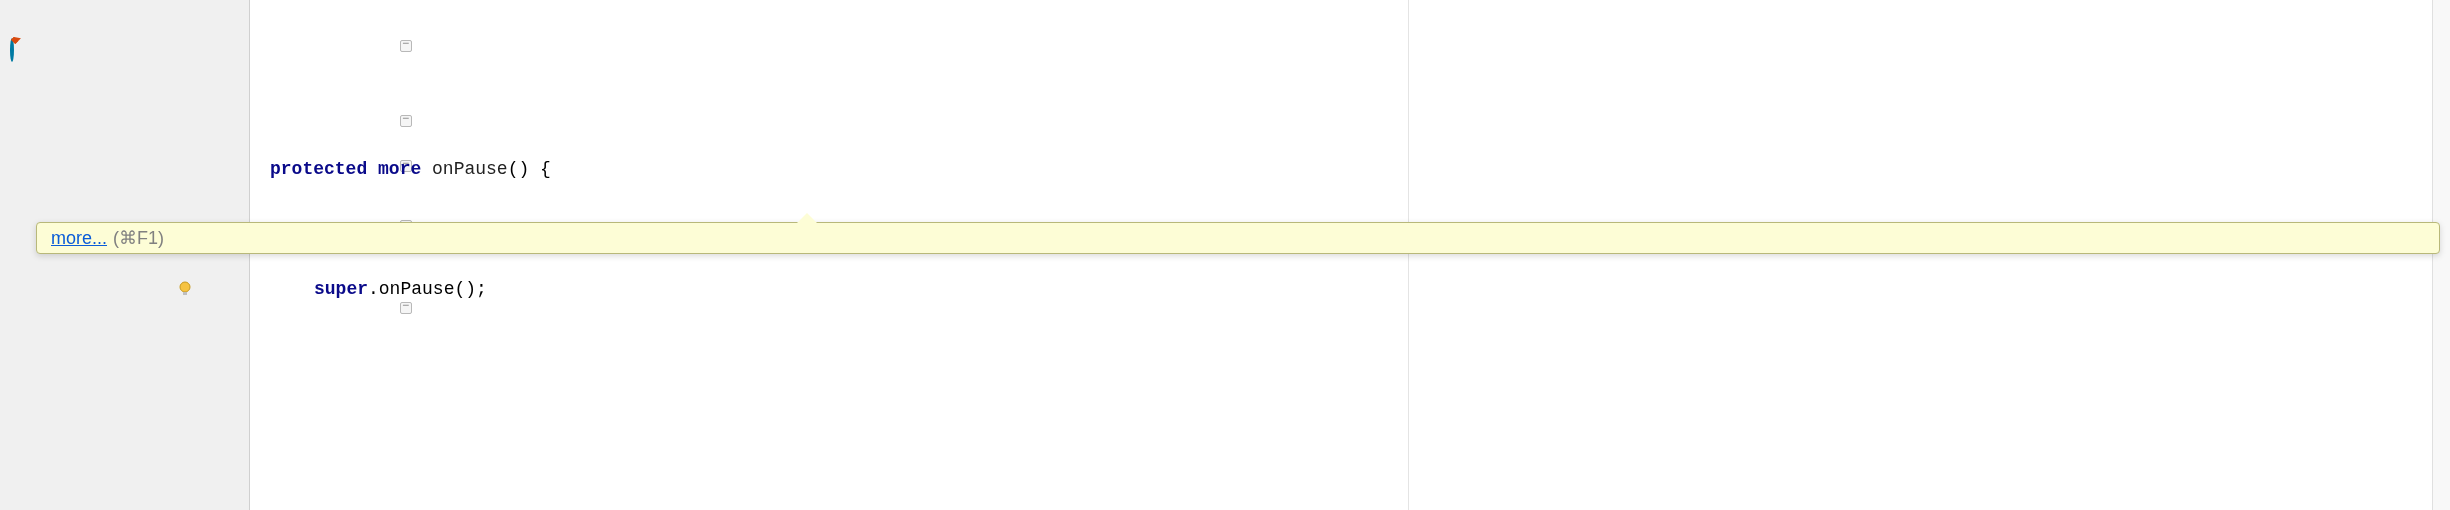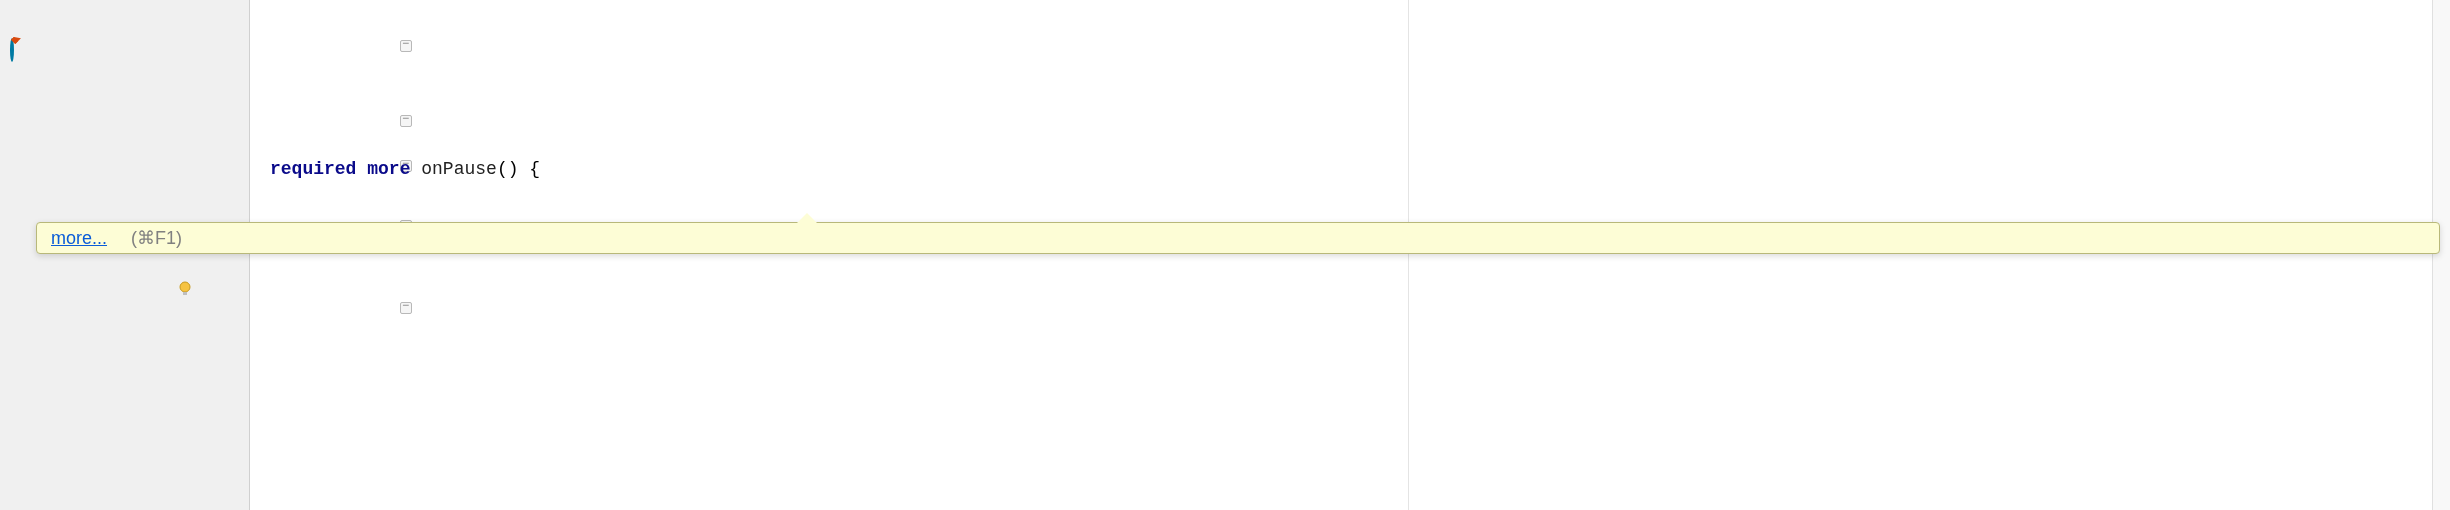--- a/index.html
+++ b/index.html
@@ -123,21 +123,21 @@
     border-bottom: 10px solid #fdfdd6;
   }
   .tooltip-link {
     color: #0a5cd8;
     text-decoration: underline;
     margin-left: 4px;
     cursor: pointer;
   }
   .tooltip-shortcut {
     color: #808080;
-    margin-left: 24px;
+    margin-left: 6px;
   }
   .right-margin {
     position: absolute;
     top: 0;
     bottom: 0;
     left: 1158px;
     width: 1px;
     background: #e4e4e4;
   }
   .scrollbar-area {
@@ -169,22 +169,23 @@
         </svg>
       </span>
       <span class="fold-marker" style="top:302px"></span>
     </div>
   </div>
 
   <div class="code-area">
     <div class="right-margin"></div>
 
 
-    <div class="code-line indent-1"><span class="k-keyword">required</span> <span class="k-keyword">more</span> <span class="k-method">onPause</span><span>() {</span></div>
-
+    <div class="code-line indent-1"><span class="k-keyword">protected</span> <span class="k-keyword">more</span> <span class="k-method">onPause</span><span>() {</span></div>
+
+    <div class="code-line indent-2"><span class="k-keyword">super</span><span>.onPause();</span></div>
 
     <div class="code-line"></div>
 
     
 
     
 
     
 
     

